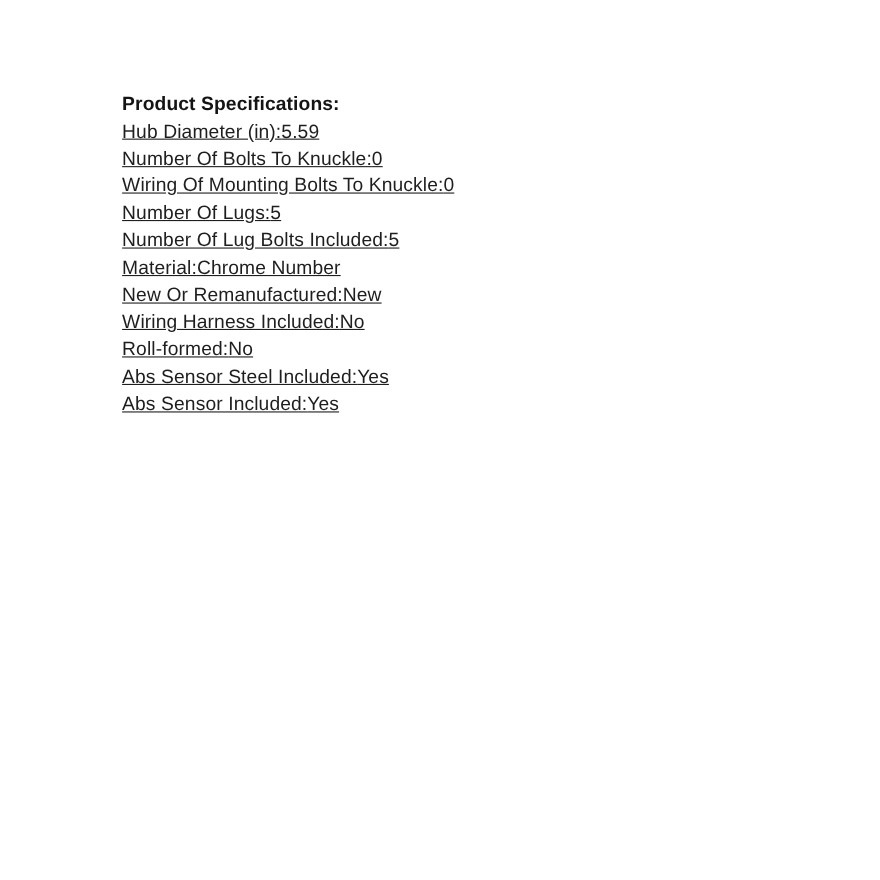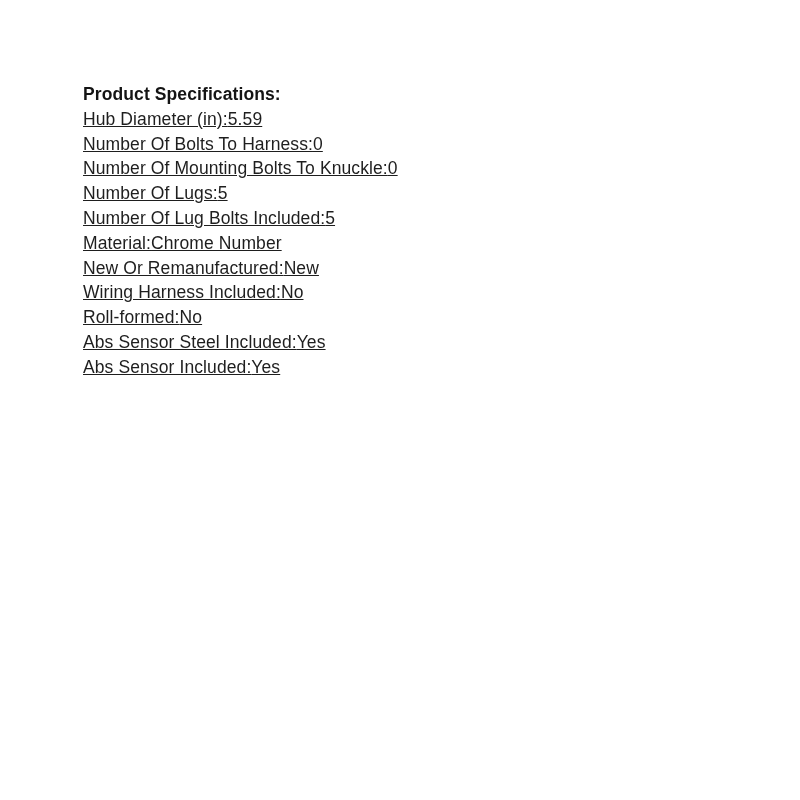--- a/index.html
+++ b/index.html
@@ -29,26 +29,26 @@
     white-space: nowrap;
   }
   .spec-label, .spec-value {
     display: inline;
     text-decoration: underline;
   }
 </style>
 </head>
 <body style="background: rgb(255, 255, 255);">
 
-<div class="specs-block" style="color: rgb(30, 30, 30);">
+<div class="specs-block" style="color: rgb(30, 30, 30); margin-left: 28px;">
   <div class="specs-heading" style="color: rgb(20, 20, 20);">Product Specifications:</div>
   <div id="spec-rows">
       <div class="spec-row"><span class="spec-label">Hub Diameter (in):</span><span class="spec-value">5.59</span></div>
-      <div class="spec-row"><span class="spec-label">Number Of Bolts To Harness:</span><span class="spec-value">0</span></div>
-      <div class="spec-row"><span class="spec-label">Number Of Mounting Bolts To Knuckle:</span><span class="spec-value">0</span></div>
+      <div class="spec-row"><span class="spec-label">Number Of Bolts To Knuckle:</span><span class="spec-value">0</span></div>
+      <div class="spec-row"><span class="spec-label">Wiring Of Mounting Bolts To Knuckle:</span><span class="spec-value">0</span></div>
       <div class="spec-row"><span class="spec-label">Number Of Lugs:</span><span class="spec-value">5</span></div>
       <div class="spec-row"><span class="spec-label">Number Of Lug Bolts Included:</span><span class="spec-value">5</span></div>
       <div class="spec-row"><span class="spec-label">Material:</span><span class="spec-value">Chrome Number</span></div>
       <div class="spec-row"><span class="spec-label">New Or Remanufactured:</span><span class="spec-value">New</span></div>
       <div class="spec-row"><span class="spec-label">Wiring Harness Included:</span><span class="spec-value">No</span></div>
       <div class="spec-row"><span class="spec-label">Roll-formed:</span><span class="spec-value">No</span></div>
       <div class="spec-row"><span class="spec-label">Abs Sensor Steel Included:</span><span class="spec-value">Yes</span></div>
       <div class="spec-row"><span class="spec-label">Abs Sensor Included:</span><span class="spec-value">Yes</span></div>
     </div>
 </div>

